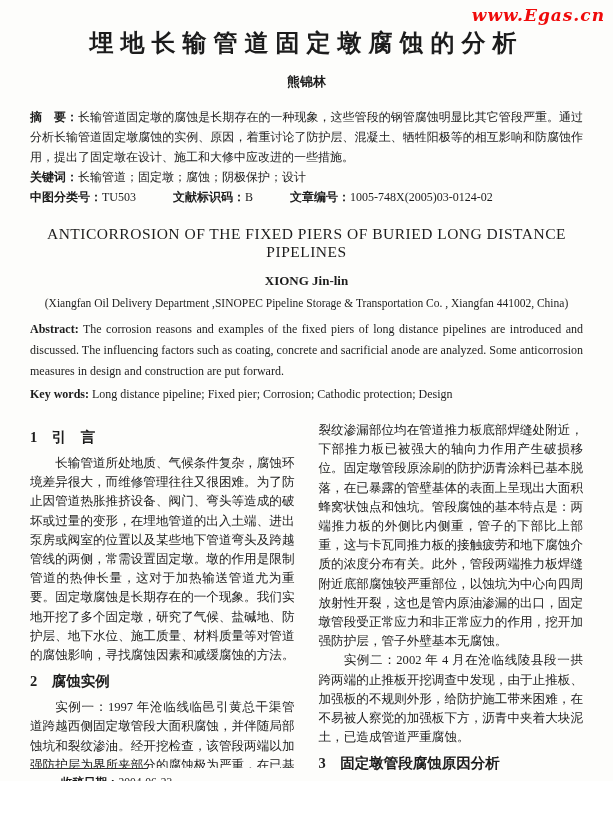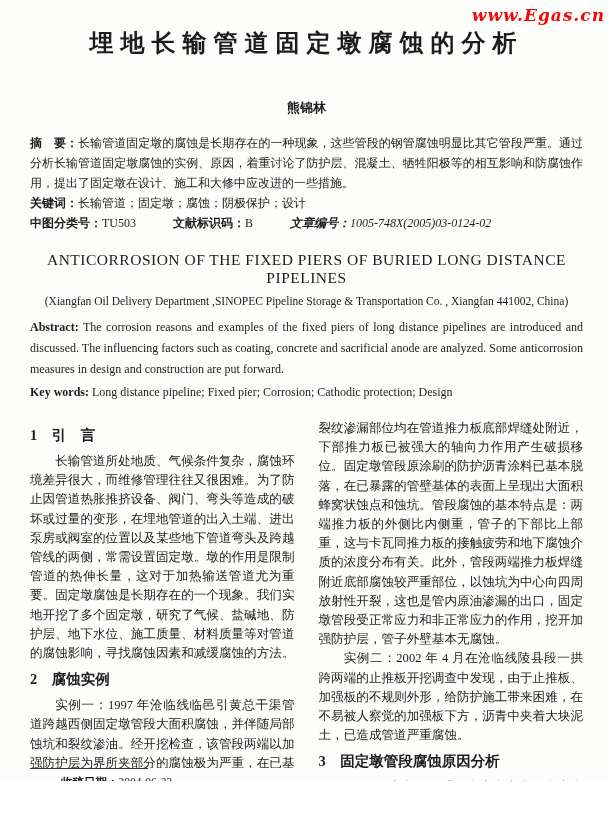--- a/index.html
+++ b/index.html
@@ -30,41 +30,41 @@
   .title-cn {
     margin: 5px;
     padding-top: 22px;
     text-align: center;
     font-size: 24px;
     font-weight: bold;
     letter-spacing: 7px;
     font-family: "Liberation Serif", serif;
   }
   .author-cn {
-    margin-top: 40px;
+    margin-top: 14px;
     text-align: center;
     font-size: 13px;
     font-weight: bold;
   }
   .affil-cn {
     margin-top: 7px;
     text-align: center;
     font-size: 12px;
   }
   .cn-meta {
     margin: 16px 30px 0 30px;
     font-size: 12px;
     line-height: 20px;
     text-align: justify;
   }
   .cn-meta p { margin: 0; }
   .cn-meta .lbl { font-weight: bold; }
   .clc-line { margin-top: 2px; }
   .clc-line .pair { margin-right: 34px; white-space: nowrap; }
-  .clc-line .pair:last-child { margin-right: 12px; font-style: italic; }
+  .clc-line .pair:last-child { margin-right: 12px; }
   .title-en {
     margin: 18px 18px 0 18px;
     text-align: center;
     font-size: 15.5px;
     font-weight: normal;
     letter-spacing: 0.5px;
   }
   .author-en {
     margin-top: 12px;
     text-align: center;
@@ -149,20 +149,21 @@
       <span class="lbl">关键词：</span><span>长输管道；固定墩；腐蚀；阴极保护；设计</span>
     </p>
     <p class="clc-line">
       <span class="pair"><span class="lbl">中图分类号：</span><span>TU503</span></span>
       <span class="pair"><span class="lbl">文献标识码：</span><span>B</span></span>
       <span class="pair"><span class="lbl">文章编号：</span><span>1005-748X(2005)03-0124-02</span></span>
     </p>
   </div>
 
   <h2 class="title-en">ANTICORROSION OF THE FIXED PIERS OF BURIED LONG DISTANCE PIPELINES</h2>
+  <div class="author-en">XIONG Jin-lin</div>
   <div class="affil-en">(Xiangfan Oil Delivery Department ,SINOPEC Pipeline Storage &amp; Transportation Co. , Xiangfan 441002, China)</div>
 
   <div class="en-meta">
     <p>
       <span class="lbl">Abstract:</span>
       <span>The corrosion reasons and examples of the fixed piers of long distance pipelines are introduced and discussed. The influencing factors such as coating, concrete and sacrificial anode are analyzed. Some anticorrosion measures in design and construction are put forward.</span>
     </p>
     <p class="kw">
       <span class="lbl">Key words:</span>
       <span>Long distance pipeline; Fixed pier; Corrosion; Cathodic protection; Design</span>

